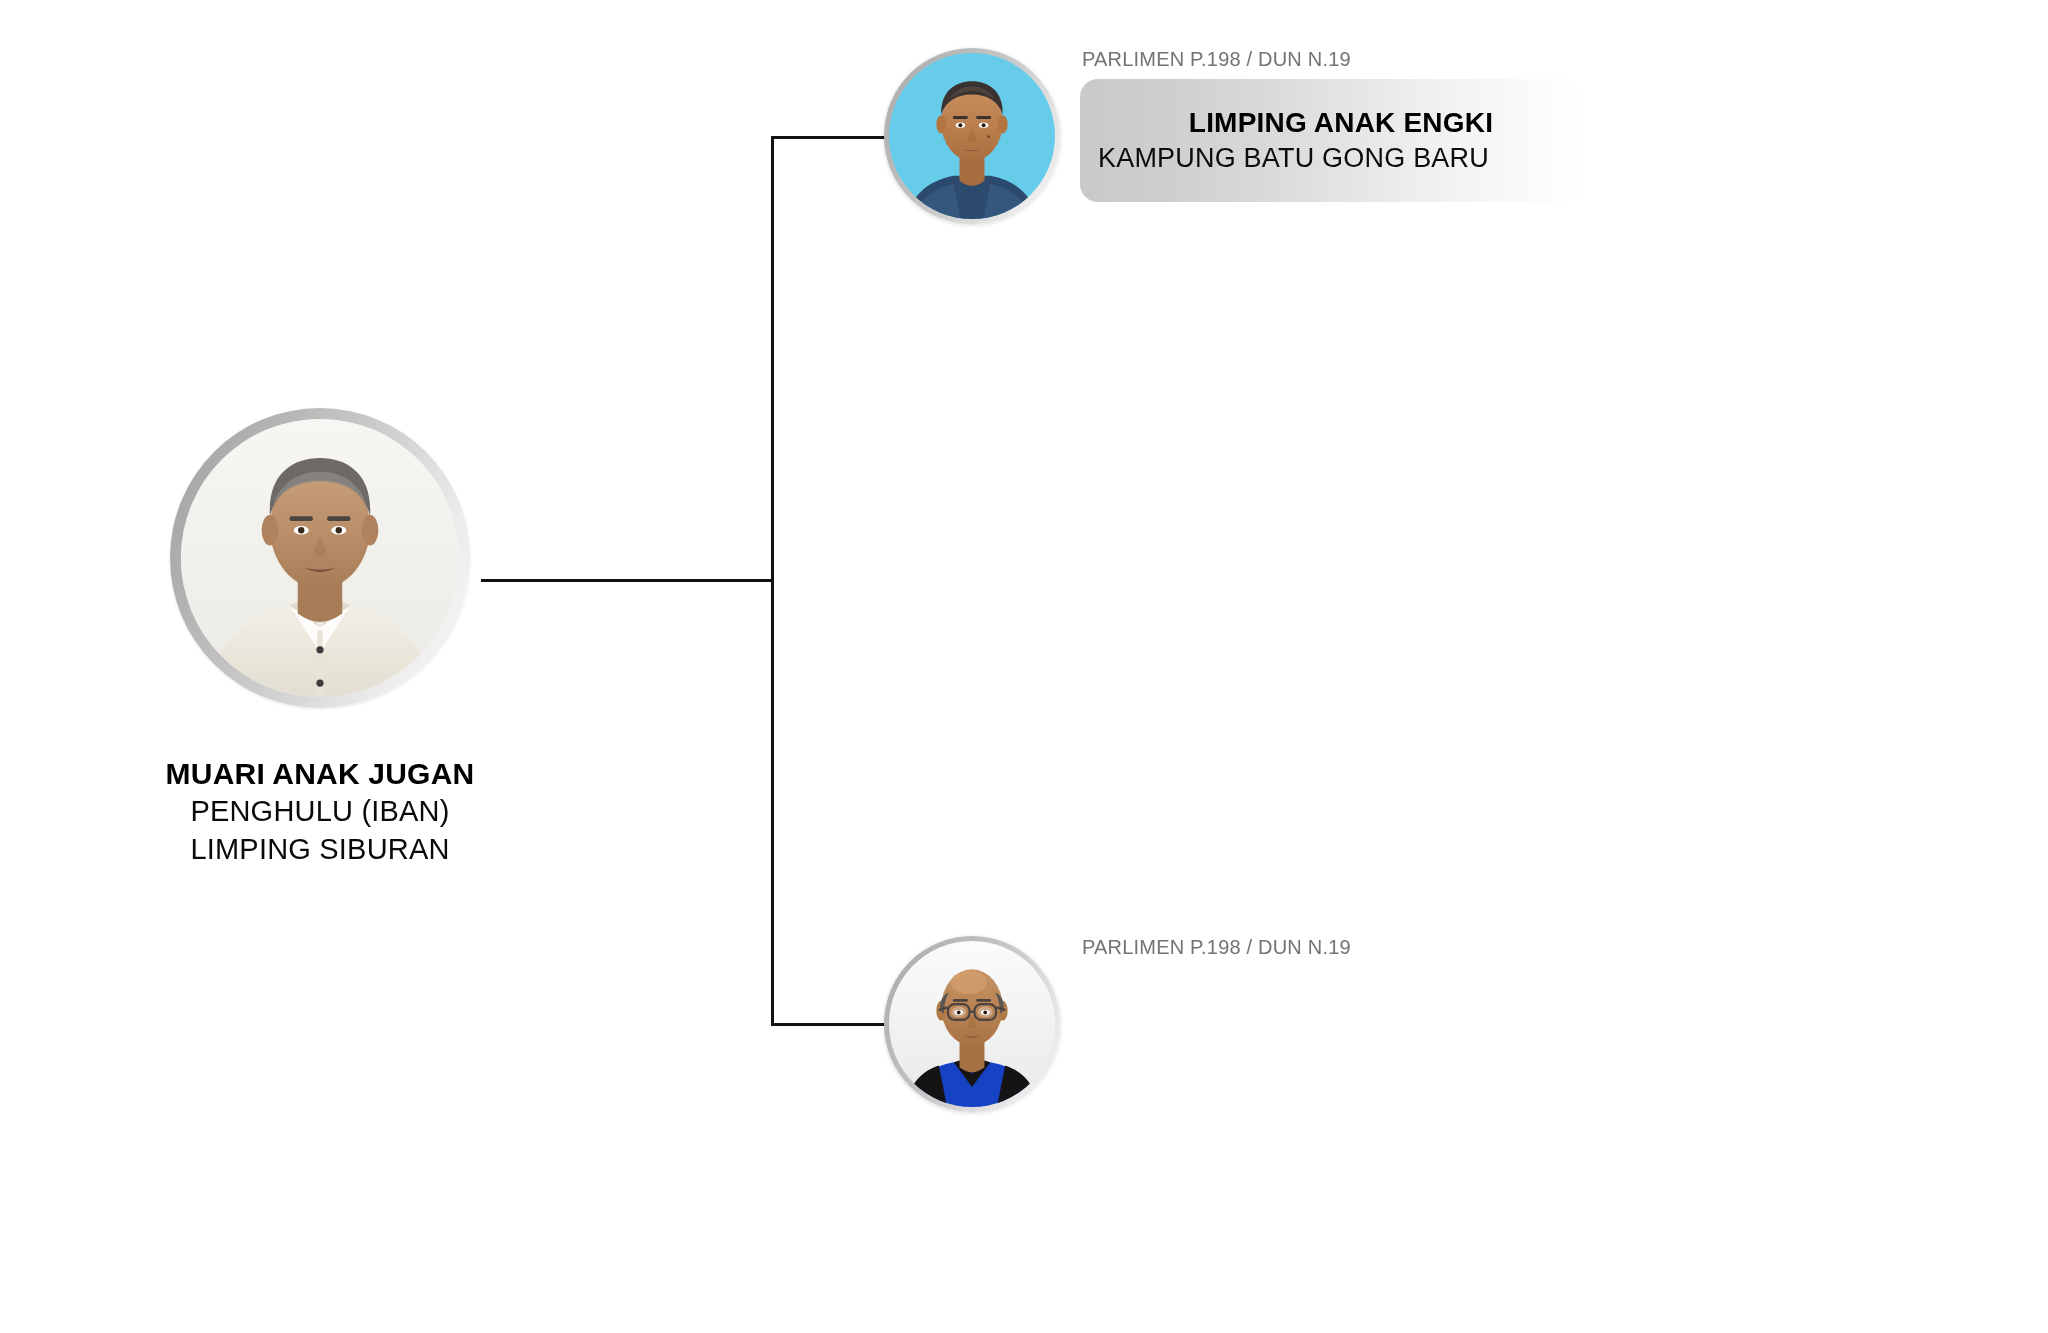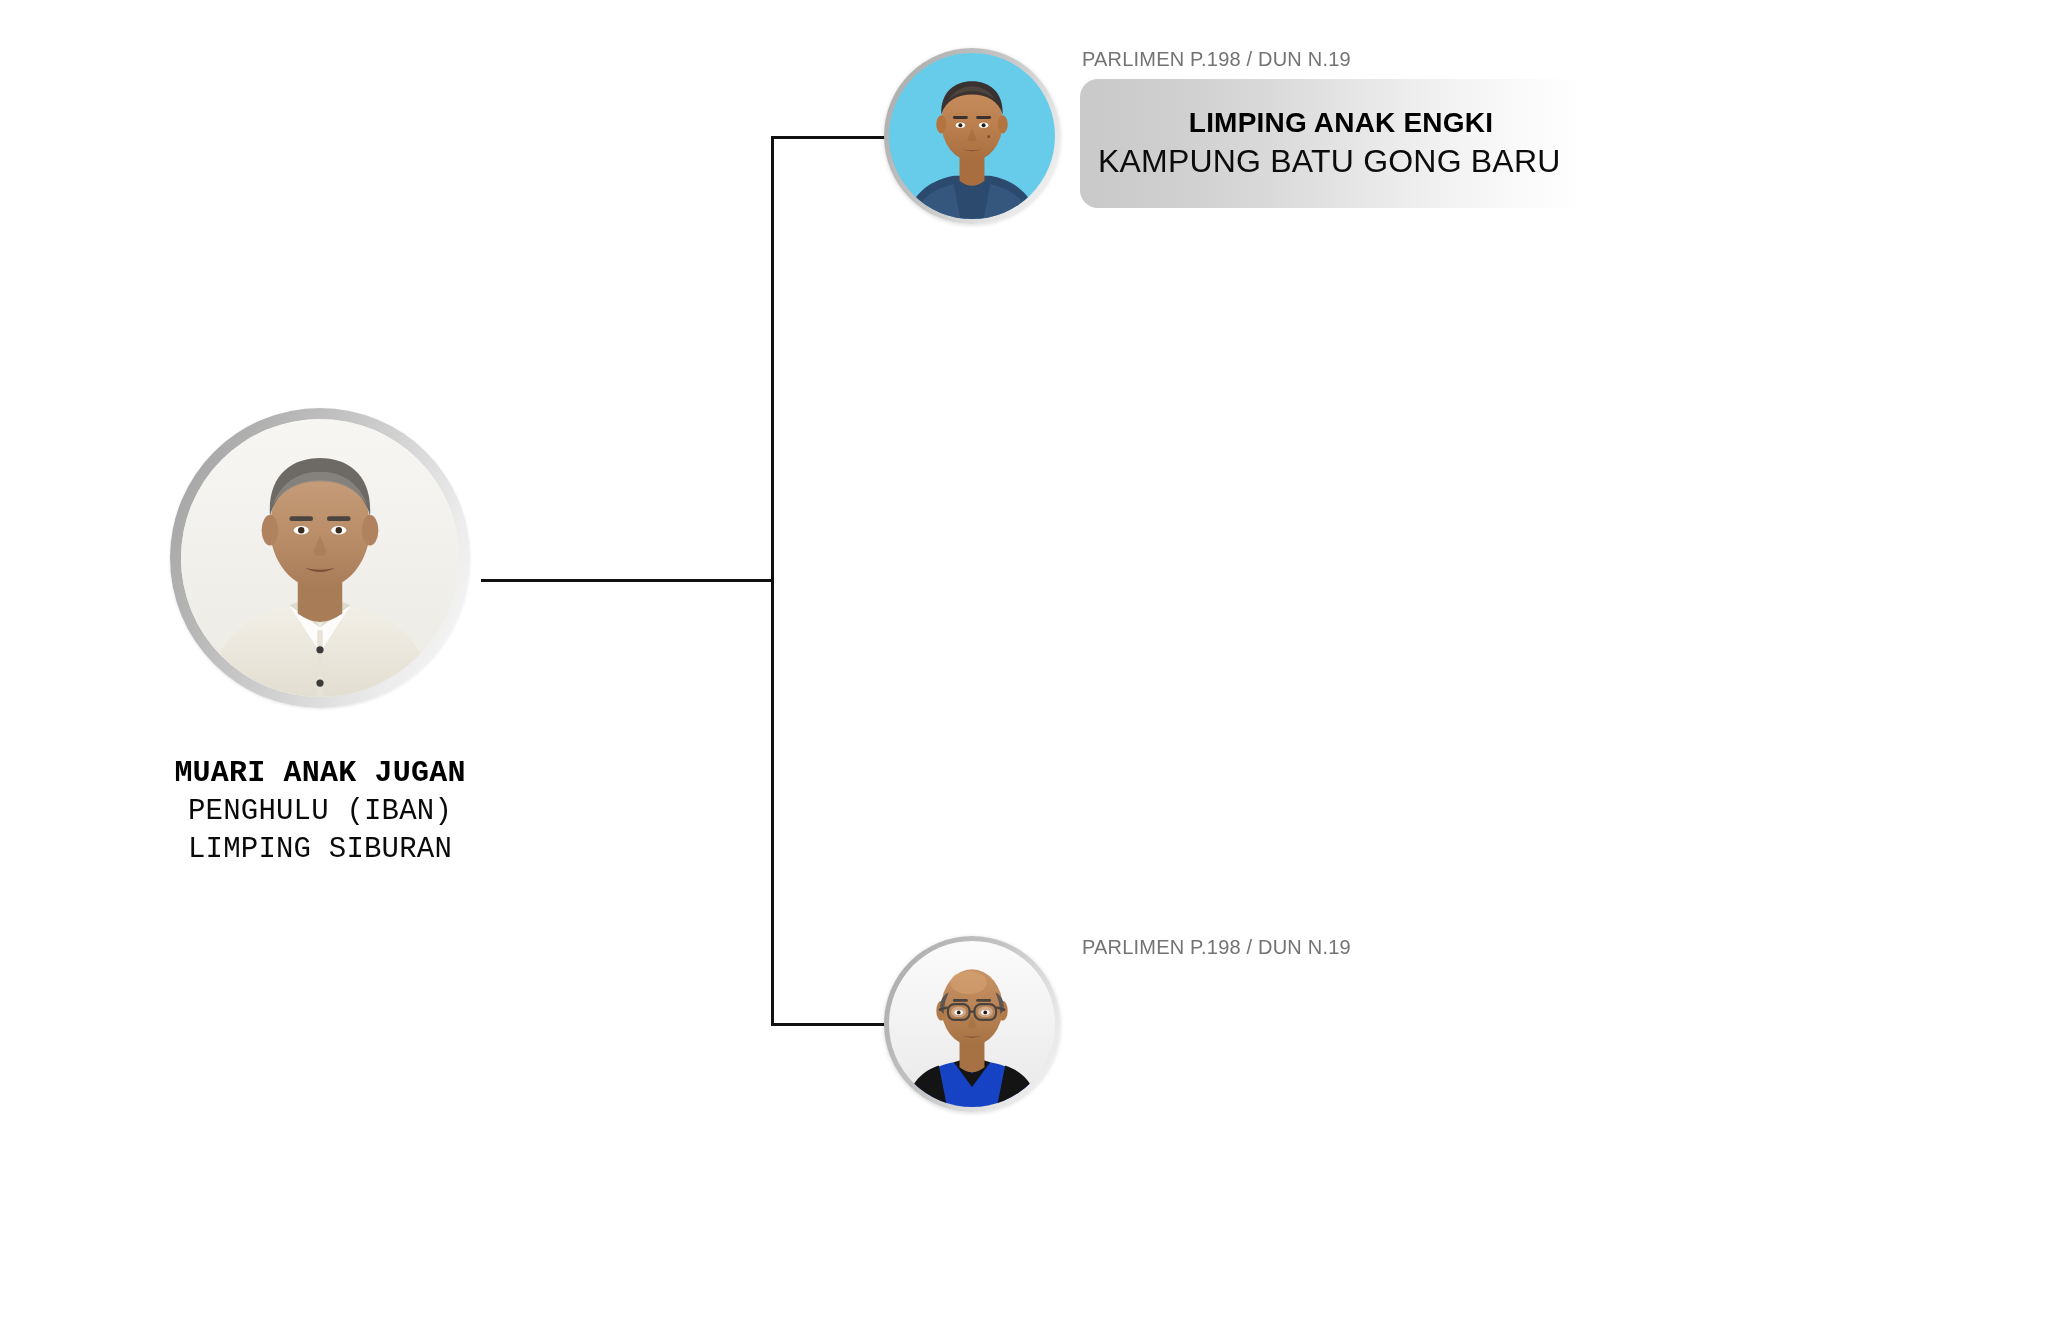--- a/index.html
+++ b/index.html
@@ -58,21 +58,20 @@
     position: absolute;
     inset: 11px;
     border-radius: 50%;
     overflow: hidden;
     background: #f6f5f1;
   }
   .root-labels {
     margin-top: 46px;
     text-align: center;
     line-height: 1.30;
-    font-family: Liberation Mono, monospace;
   }
   .root-name {
     font-size: 30px;
     font-weight: bold;
     color: #000000;
     letter-spacing: 0.2px;
   }
   .root-role, .root-area {
     font-size: 29px;
     font-weight: normal;
@@ -130,21 +129,21 @@
   .person-name {
     font-size: 28px;
     font-weight: bold;
     color: #000000;
     letter-spacing: 0.2px;
     white-space: nowrap;
     line-height: 1.28;
     text-align: center;
   }
   .person-place {
-    font-size: 32px;
+    font-size: 27px;
     font-weight: normal;
     color: #0c0c0c;
     letter-spacing: 0.2px;
     white-space: nowrap;
     line-height: 1.30;
   }
 
   
   .portrait-svg { display: block; width: 100%; height: 100%; }
 </style>

